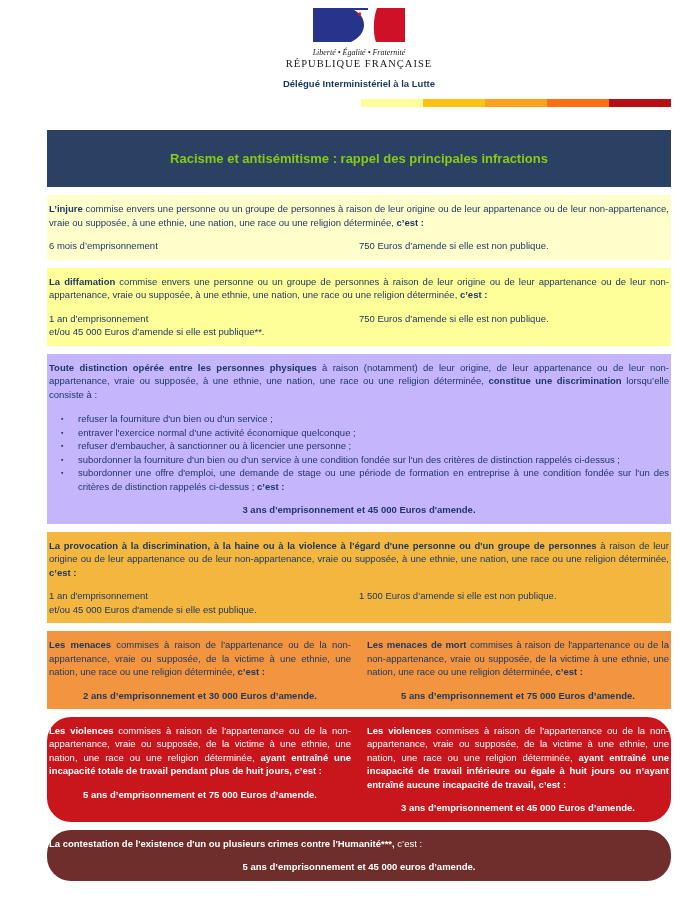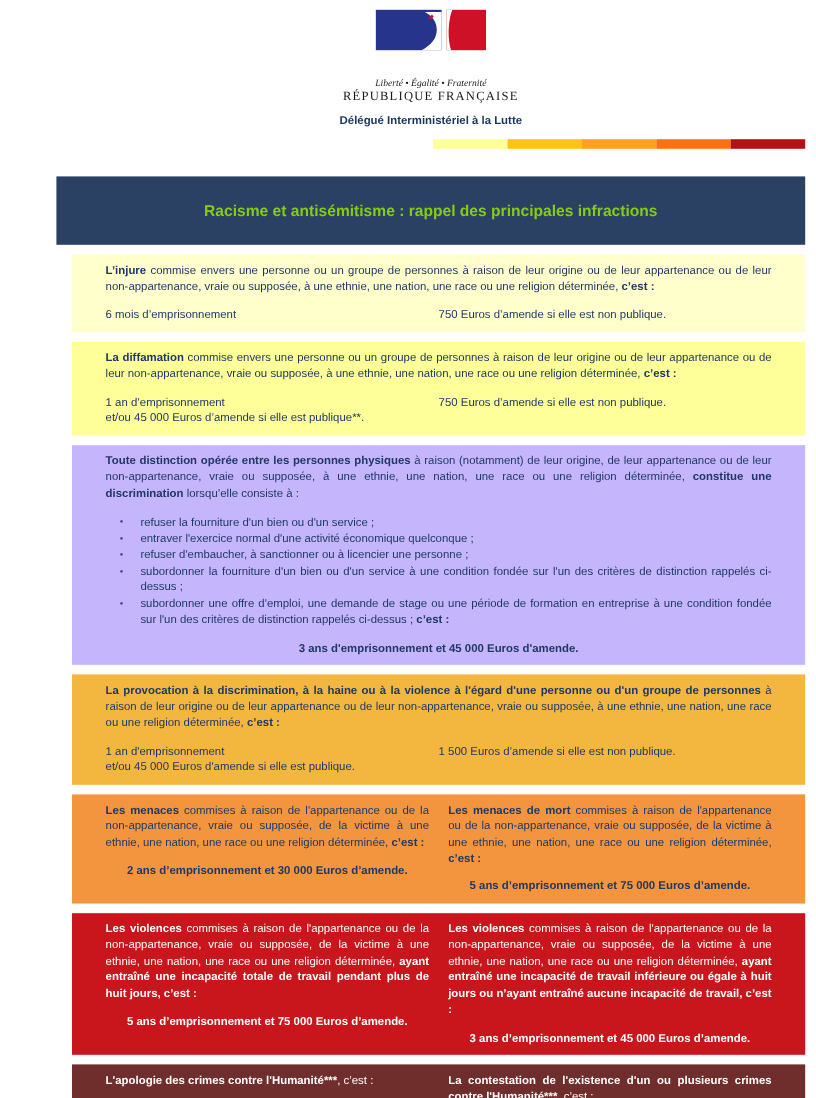--- a/index.html
+++ b/index.html
@@ -1,32 +1,32 @@
 <!DOCTYPE html>
 <html lang="fr"><head>
 <meta charset="utf-8">
 <style>
   html,body{margin:0;padding:0;background:#ffffff;}
   body{width:680px;height:915px;overflow:hidden;font-family:"Liberation Sans",sans-serif;color:#1F3864;}
   .content{margin-left:47px;width:624px;}
   
   .topbar{padding-top:8px;text-align:center;}
   .logo{display:inline-block;}
-  .motto{font-family:"Liberation Serif",serif;font-style:italic;font-size:8px;color:#1a1a1a;margin-top:18px;}
+  .motto{font-family:"Liberation Serif",serif;font-style:italic;font-size:8px;color:#1a1a1a;margin-top:2px;}
   .republic{font-family:"Liberation Serif",serif;font-size:10.5px;letter-spacing:1px;color:#1a1a1a;margin-top:1px;}
   .org{margin-top:9px;font-weight:bold;font-size:9.5px;color:#17365D;line-height:1.3;}
   .gradient-bar{margin-top:9px;margin-left:auto;width:310px;height:8px;display:flex;}
   .gradient-seg{flex:1;height:100%;}
   
   .banner{margin-top:23px;height:57px;display:flex;align-items:center;justify-content:center;}
   .banner-title{color:#84cc16;font-weight:bold;font-size:13px;}
   
-  .section{margin-top:8px;padding:7px 28px;font-size:9.5px;line-height:1.42;text-align:justify;margin-left:13px;}
+  .section{margin-top:8px;padding:7px 2px;font-size:9.5px;line-height:1.42;text-align:justify;}
   .b{font-weight:bold;}
-  .white{color:#ffffff;}
+  .white{color:#ffffff;border-radius:24px;}
   .pen-row{display:flex;margin-top:10px;}
   .pen-col{flex:1;text-align:left;font-weight:normal;}
   .pen-center{text-align:center;font-weight:bold;margin-top:10px;}
   .bullets{margin-top:11px;}
   .bullet-row{display:flex;margin-left:12px;}
   .bullet-glyph{width:17px;flex:none;font-size:7px;line-height:13.5px;}
   .bullet-text{flex:1;text-align:justify;}
   .two-col{display:flex;gap:16px;}
   .col{flex:1;}
 </style>
@@ -146,19 +146,18 @@
       <div class="pen-center">5 ans d’emprisonnement et 75 000 Euros d’amende.</div>
     </div>
     <div class="col">
       <div><span class="b">Les violences</span><span> commises à raison de l'appartenance ou de la non-appartenance, vraie ou supposée, de la victime à une ethnie, une nation, une race ou une religion déterminée, </span><span class="b">ayant entraîné une incapacité de travail inférieure ou égale à huit jours ou n’ayant entraîné aucune incapacité de travail, c’est :</span></div>
       <div class="pen-center">3 ans d’emprisonnement et 45 000 Euros d’amende.</div>
     </div>
   </div>
 
   <div class="section white" style="background:#6F2D2C">
     <div class="two-col">
-      <div class="col"><span class="b">L'apologie des crimes contre l'Humanité***</span><span>, c’est :</span></div>
       <div class="col"><span class="b">La contestation de l'existence d'un ou plusieurs crimes contre l'Humanité***,</span><span> c’est :</span></div>
     </div>
     <div class="pen-center">5 ans d’emprisonnement et 45 000 euros d’amende.</div>
   </div>
 
 </div>
 
 </body></html>

